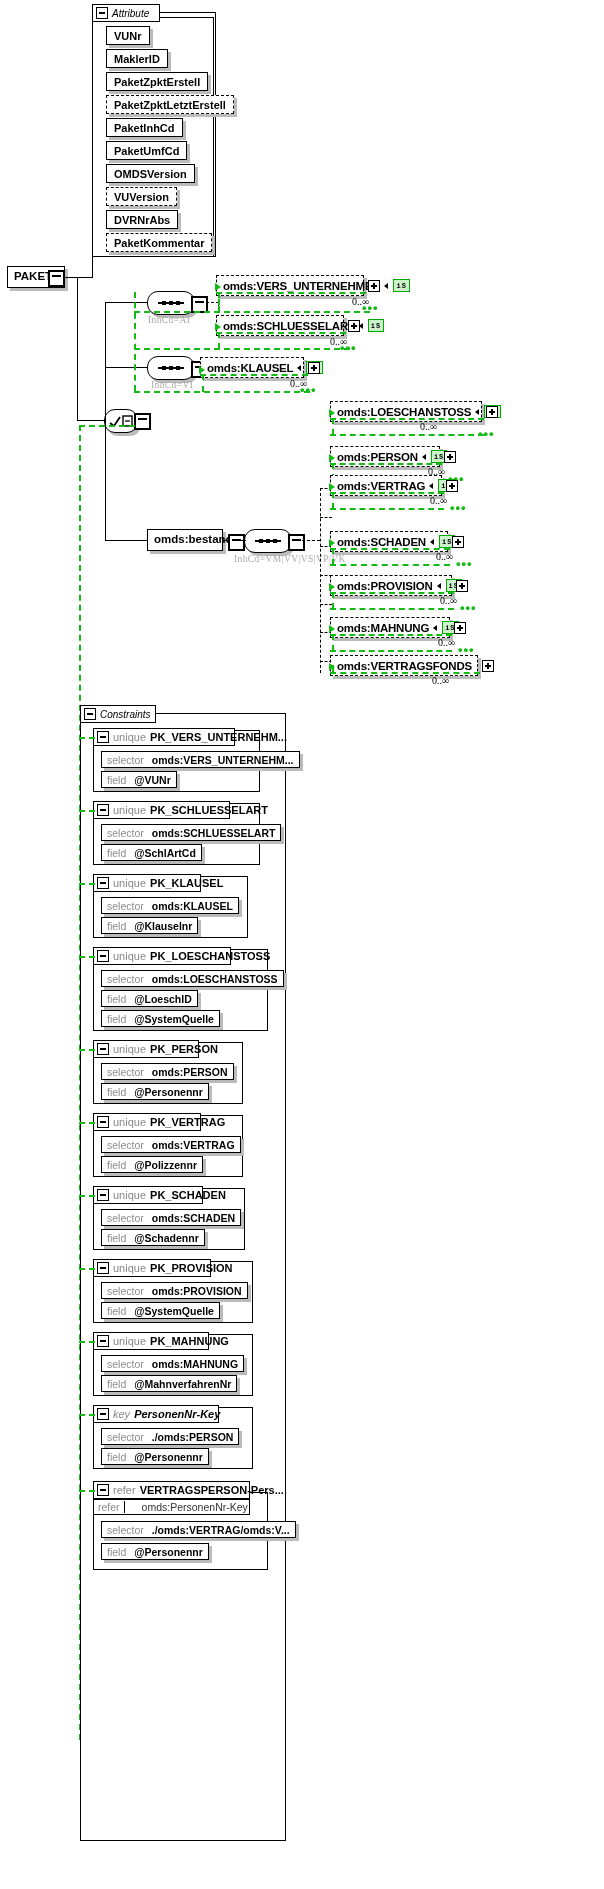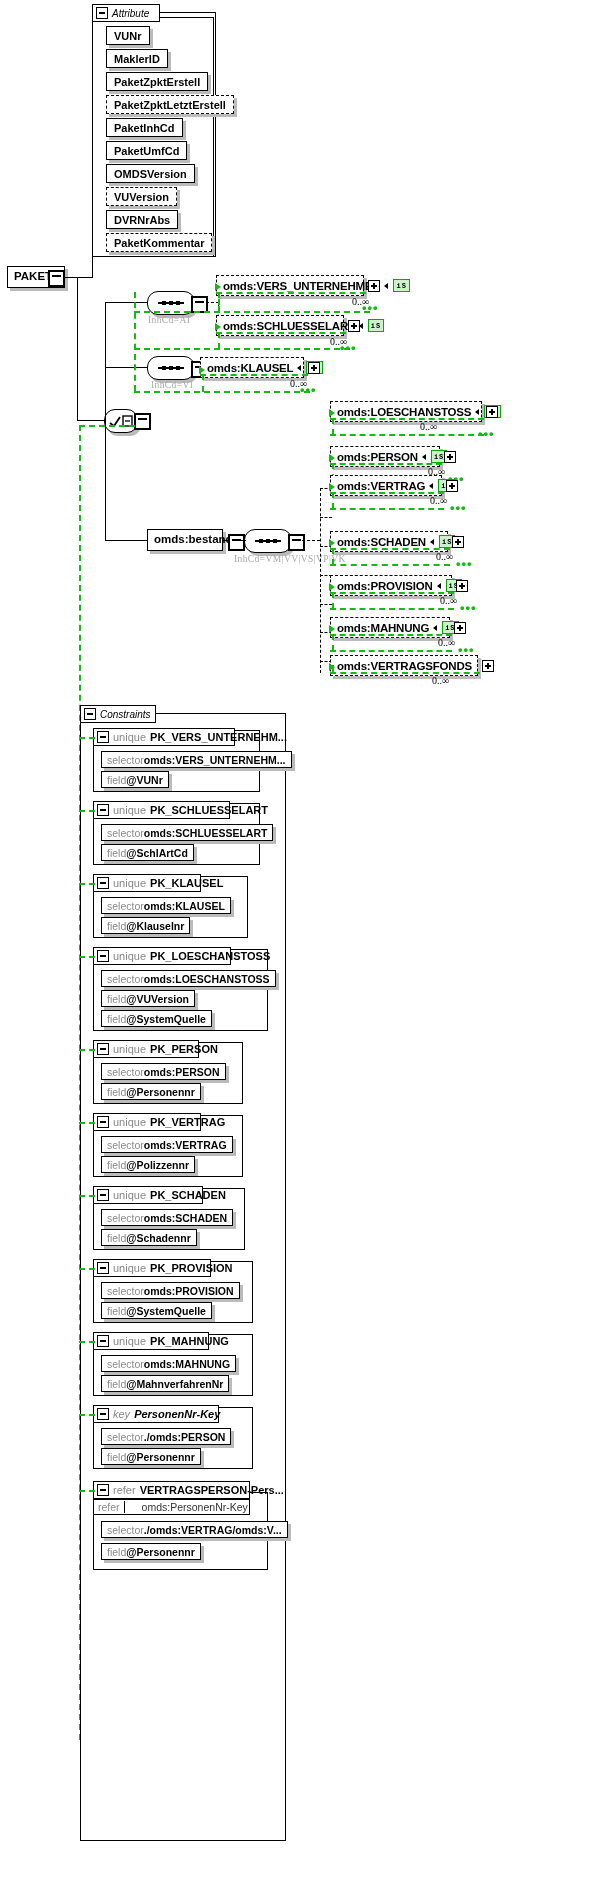--- a/index.html
+++ b/index.html
@@ -85,21 +85,21 @@
 
   
   .attrbox{position:absolute;box-sizing:border-box;background:#fff;border:1.6px solid #000;
            box-shadow:3px 3px 0 0 #bbb;height:19px;display:flex;align-items:center;
            padding:0 7px;font-size:11px;font-weight:bold;white-space:nowrap;}
   .attrbox.dashed{border:1.6px dashed #000;}
 
   
   .sfrow{position:absolute;box-sizing:border-box;background:#fff;border:1.3px solid #000;
          box-shadow:3px 3px 0 0 #bbb;height:17px;display:flex;align-items:center;
-         padding:0 5px;white-space:nowrap;gap:0;}
+         padding:0 5px;white-space:nowrap;gap:8px;}
   .sfrow .k{font-size:10.5px;color:#8c8c8c;}
   .sfrow .v{font-size:10.5px;font-weight:bold;color:#000;}
   .referrow{position:absolute;box-sizing:border-box;background:#fff;border:1.3px solid #000;
          height:16px;display:flex;align-items:center;white-space:nowrap;}
   .referrow .k{font-size:10.5px;color:#8c8c8c;padding:0 4px;border-right:1.3px solid #000;}
   .referrow .v{font-size:10.5px;color:#333;padding:0 5px;}
 
   .inhcd{position:absolute;font-size:9.5px;color:#aaa;
          font-family:"Liberation Serif",serif;white-space:nowrap;letter-spacing:0.4px;}
 
@@ -413,21 +413,21 @@
     <span class="expander"></span>
     <span class="t-kind">unique</span>
     <span class="t-name">PK_LOESCHANSTOSS</span>
   </div>
   <div class="sfrow" style="left:101px;top:970px;">
     <span class="k">selector</span>
     <span class="v">omds:LOESCHANSTOSS</span>
     </div>
   <div class="sfrow" style="left:101px;top:990px;">
     <span class="k">field</span>
-    <span class="v">@VUVersion</span>
+    <span class="v">@LoeschID</span>
     </div>
   <div class="sfrow" style="left:101px;top:1010px;">
     <span class="k">field</span>
     <span class="v">@SystemQuelle</span>
     </div>
   <div class="gln h" style="left:79px;top:956px;width:16px;"></div>
 
   <div class="frame" style="left:93px;top:1042px;width:150px;height:62px;"></div>
   <div class="tab" style="left:93px;top:1040px;width:106px;">
     <span class="expander"></span>

